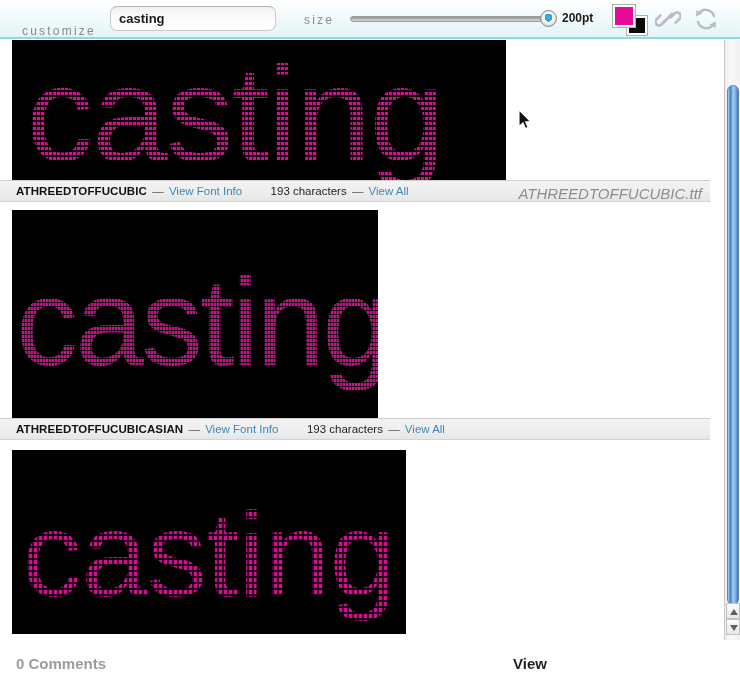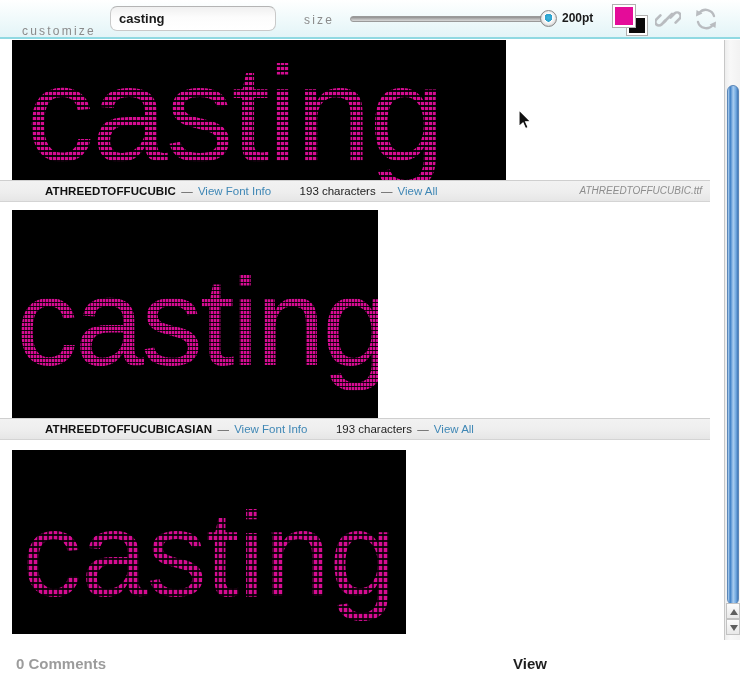--- a/index.html
+++ b/index.html
@@ -177,32 +177,32 @@
     background: linear-gradient(to bottom, #f2f2f2 0%, #eeeeee 55%, #e6e6e6 100%);
     border-top: 1px solid #cfcfcf;
     border-bottom: 1px solid #d4d4d4;
     box-sizing: border-box;
     font-size: 11.5px;
     color: #222222;
     white-space: nowrap;
   }
   .info-left {
     position: absolute;
-    left: 16px; top: 4px; margin-left: 29px;
+    left: 16px; top: 4px;
   }
   .font-name { font-weight: bold; color: #111111; letter-spacing: 0.1px; }
   .dash { color: #555555; padding: 0 2px; }
   .link { color: #3f87b5; cursor: pointer; }
   .char-count { color: #1d1d1d; }
   .info-right {
     position: absolute;
     right: 8px; top: 4px;
     font-style: italic;
     color: #8d8d8d;
-    font-size: 10px;
+    font-size: 15px;
     text-align: center;
   }
   .info-mid-gap { display: inline-block; width: 22px; }
 
   
   #scrollbar {
     position: absolute;
     right: 0; top: 40px;
     width: 16px; height: 600px;
     background: linear-gradient(to right, #ededed 0%, #f8f8f8 35%, #f2f2f2 100%);

